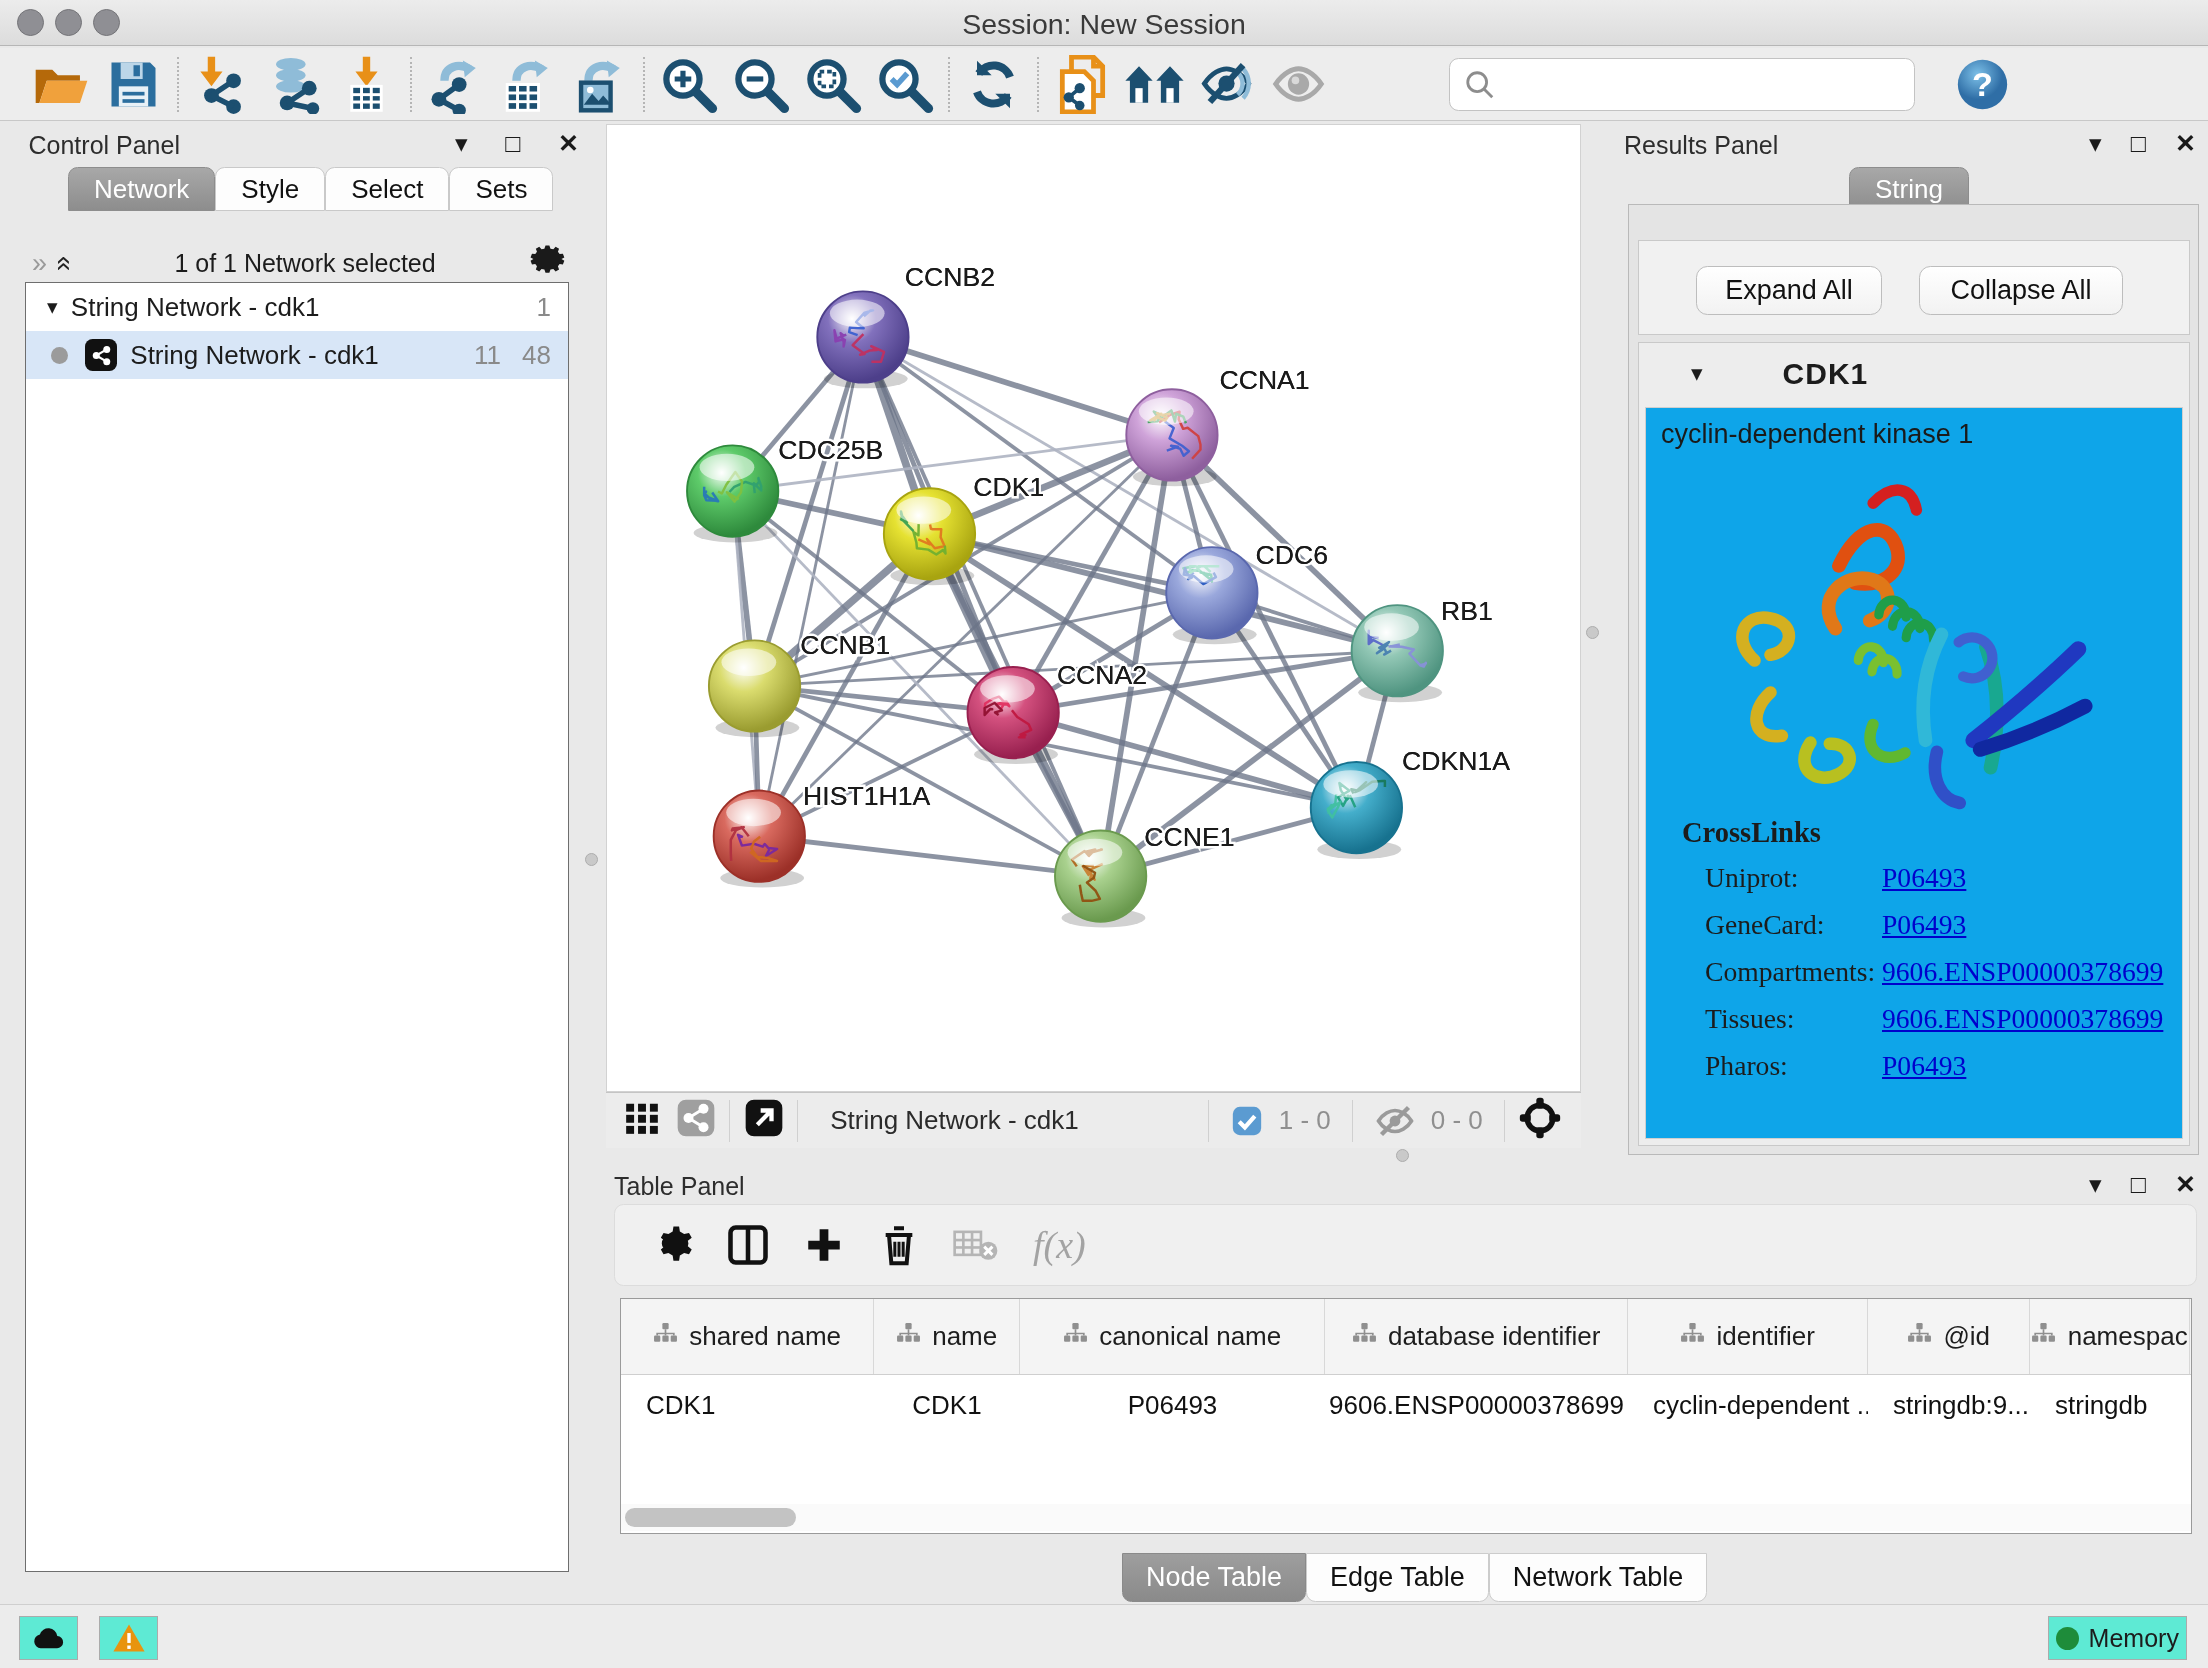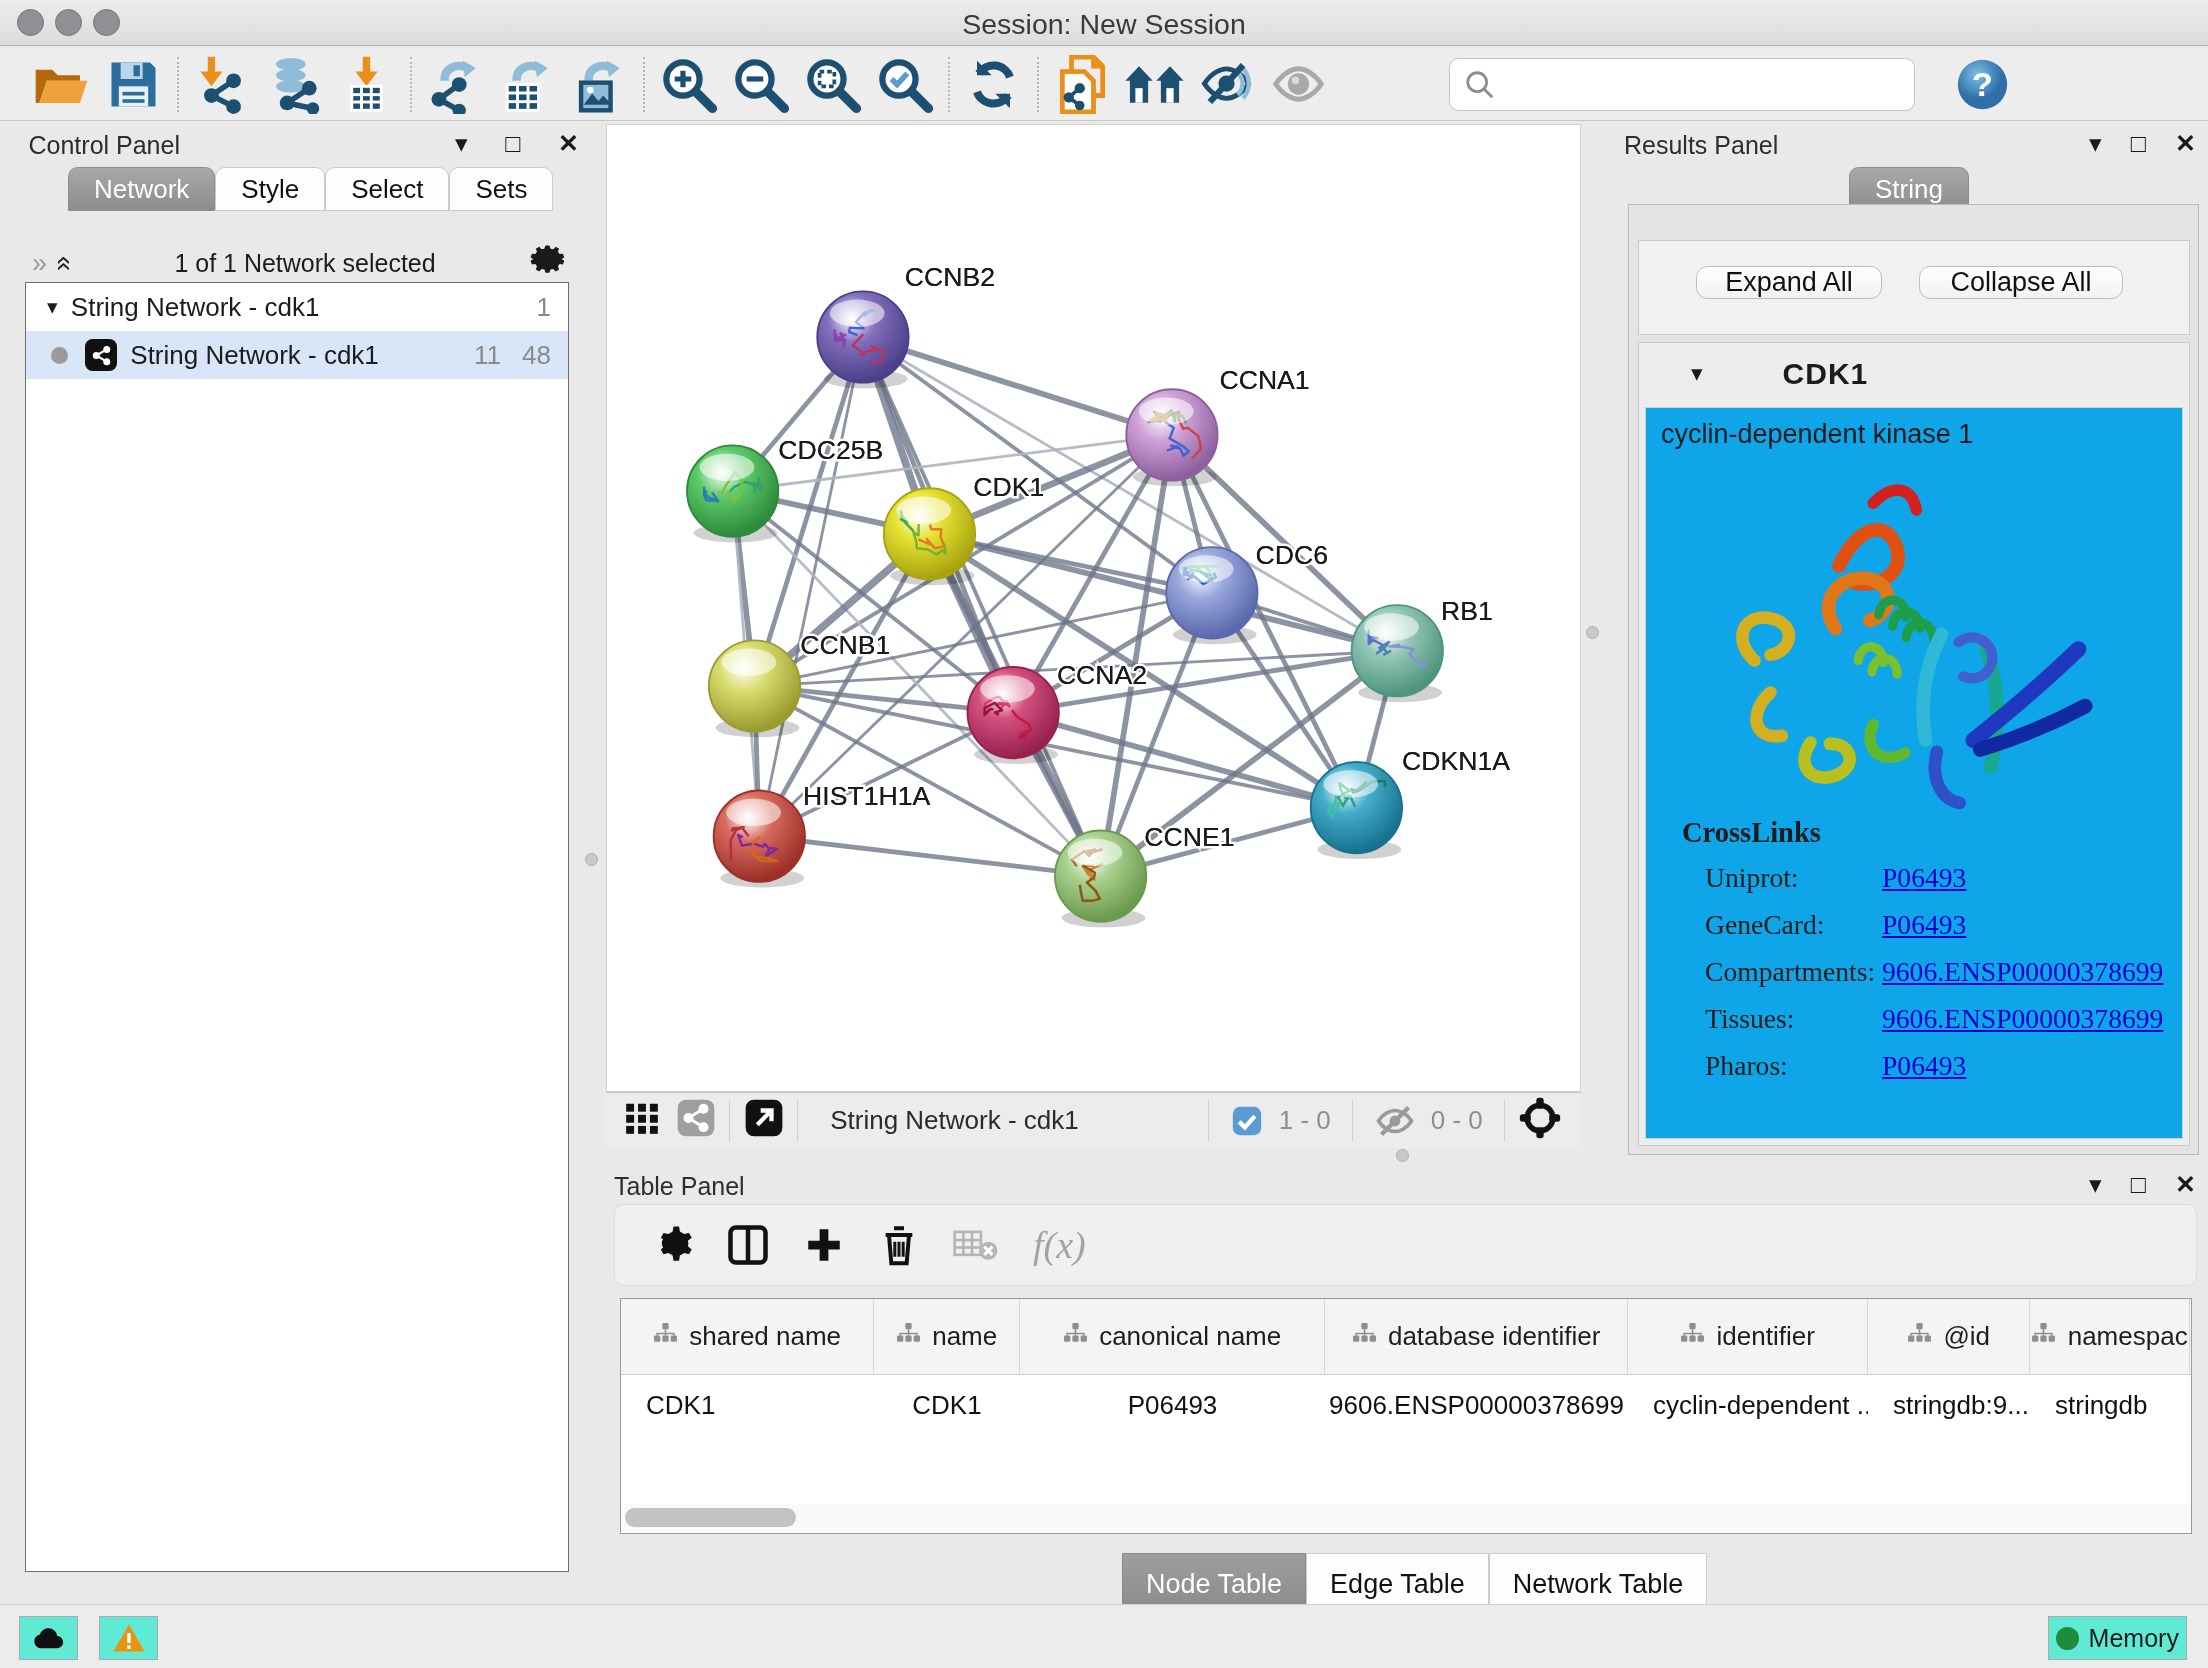--- a/index.html
+++ b/index.html
@@ -61,21 +61,21 @@
   .nb-item { display:flex; align-items:center; margin:0 7.6px; color:#8f8f8f; font-size:26px; }
   #net-title { color:#2b2b2b; font-size:26px; margin:0 19px; flex:1; text-align:left; }
   .dot-handle { width:13.3px; height:13.3px; border-radius:50%; background:#c9c9c9; border:1px solid #adadad; }
 
   
   #rp-title { left:1624px; top:131px; }
   #rp-ctls { left:2089px; top:129px; width:107px; display:flex; justify-content:space-between; }
   #rp-tab { left:1849px; top:167px; }
   #rp-outer { left:1628px; top:204px; width:571px; height:951px; background:#e4e4e4; border:1.9px solid #b9b9b9; }
   #rp-btnrow { left:1638px; top:240px; width:552px; height:95px; background:#f1f1f1; border:1.9px solid #c9c9c9; }
-  .rp-btn { position:absolute; top:25px; height:33px; background:linear-gradient(#ffffff,#f2f2f2);
+  .rp-btn { position:absolute; top:25px; height:49px; background:linear-gradient(#ffffff,#f2f2f2);
     border:1.9px solid #bdbdbd; border-radius:11.4px; font-size:27px; color:#111;
     display:flex; align-items:center; justify-content:center; }
   #rp-cdk1box { left:1638px; top:342px; width:552px; height:804px; background:#ededed; border:1.9px solid #c9c9c9; }
   #rp-cdk1hdr { left:1638px; top:342px; width:552px; height:63px; display:flex; align-items:center; }
   #rp-cdk1hdr .caret { margin-left:53px; font-size:23px; }
   #rp-gene { font-size:30px; font-weight:bold; margin-left:80px; letter-spacing:1px; }
   #rp-content { left:1645px; top:407px; width:538px; height:732px; background:#0ea5e9; border:1px solid #cfcfcf; }
   #rp-desc { position:absolute; left:15px; top:11.4px; font-size:27px; color:#1a1a1a; }
   #protein-svg { position:absolute; left:28.5px; top:61px; }
   #xl-box { position:absolute; left:15px; top:409px; width:504px;
@@ -94,21 +94,21 @@
   #fx-label { font-family:"Liberation Serif", serif; font-style:italic; font-size:38px; color:#a3a3a3; margin-left:34px; }
   #tp-table { left:620px; top:1298px; width:1572px; height:236px; background:#fff; border:1.9px solid #9a9a9a; }
   #tp-header { display:flex; height:76px; background:#f4f4f4; border-bottom:1.9px solid #cfcfcf; }
   .th { display:flex; align-items:center; justify-content:center; gap:11.4px; border-right:1px solid #d8d8d8;
     font-size:26px; color:#1d1d1d; overflow:hidden; white-space:nowrap; }
   #tp-row { display:flex; height:61px; }
   .td { display:flex; align-items:center; font-size:26px; color:#111; overflow:hidden; white-space:nowrap; }
   #tp-scroll { position:absolute; left:0px; bottom:1.9px; width:100%; height:27px; background:#fafafa; }
   #tp-thumb { position:absolute; left:3.8px; top:3.8px; width:171px; height:19px; background:#c3c3c3; border-radius:9.5px; }
   #tp-tabs { left:1122px; top:1553px; }
-  .tp-tab { display:inline-block; padding:15px 23px; font-size:27px; background:#fdfdfd;
+  .tp-tab { display:inline-block; padding:8px 23px; font-size:27px; background:#fdfdfd;
     border:1px solid #cccccc; color:#111; border-radius:0 0 9.5px 9.5px; }
   .tp-tab.active { background:linear-gradient(#9e9e9e,#8a8a8a); color:#fff; border-color:#8a8a8a; }
 
   
   #statusbar { left:0; top:1604px; width:2208px; height:65px; background:#ececec; border-top:1.9px solid #cfcfcf; }
   .sb-btn { position:absolute; top:11.4px; height:44px; background:#5eead4; border:1.9px solid #ababab;
     display:flex; align-items:center; justify-content:center; }
   #mem-btn { right:21px; width:139px; font-size:25px; gap:9.5px; }
   #mem-dot { width:23px; height:23px; border-radius:50%; background:#1e8c3a; }
 </style>

